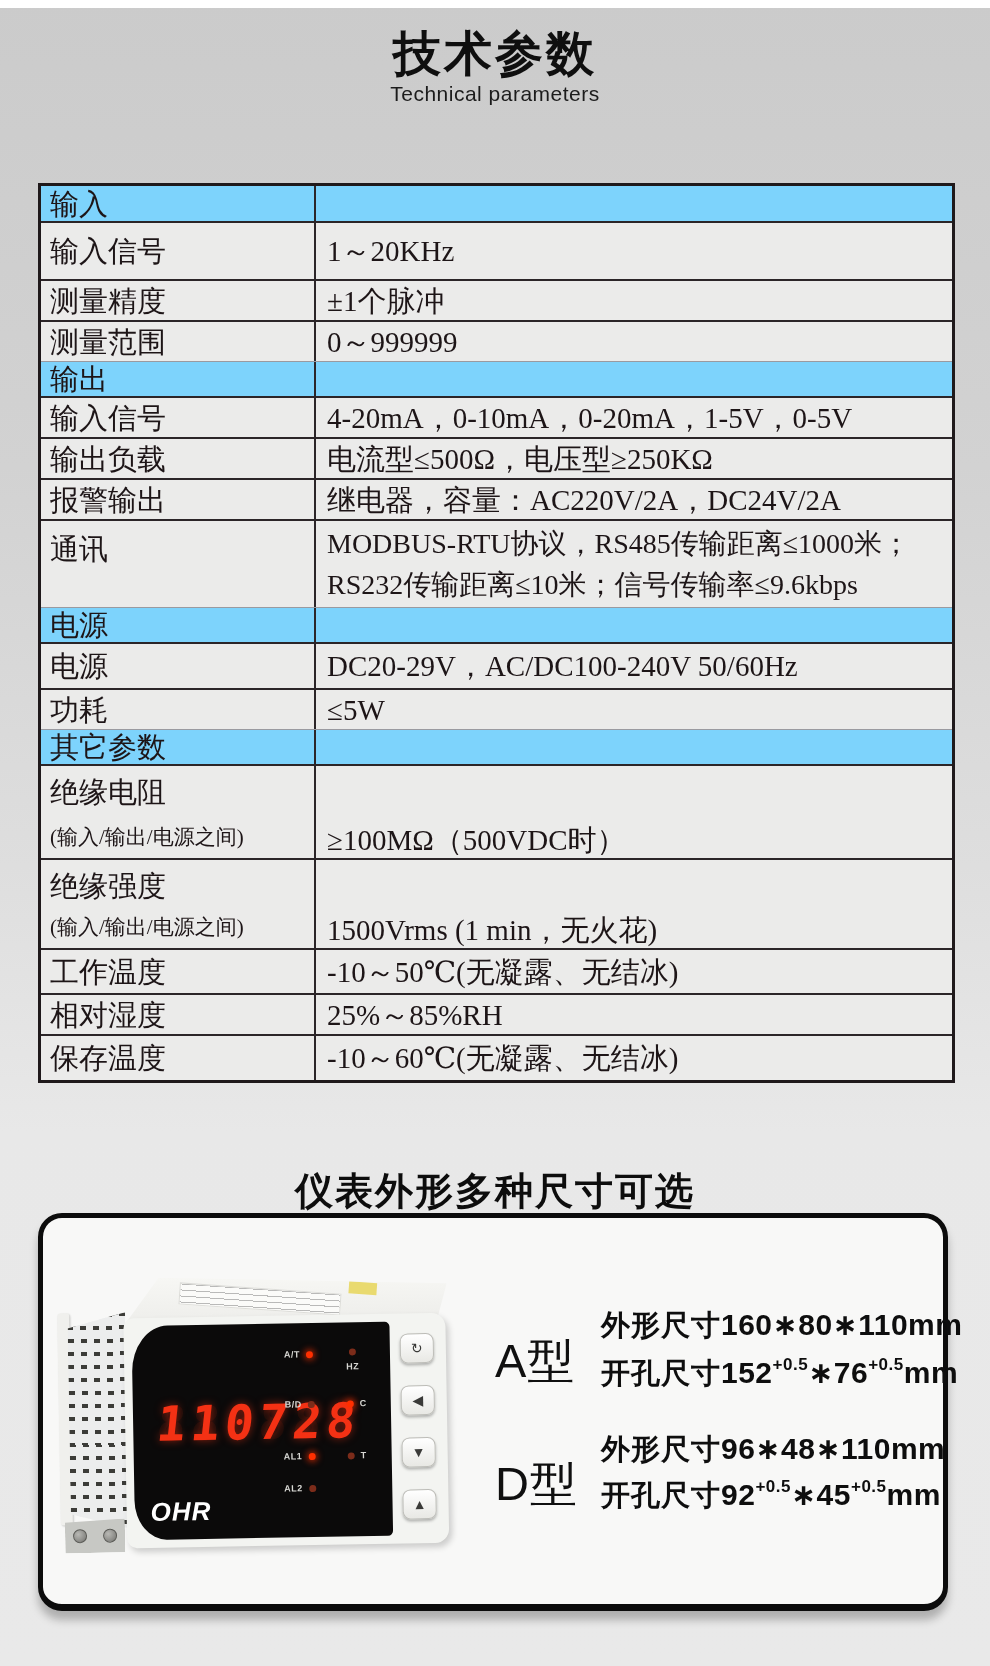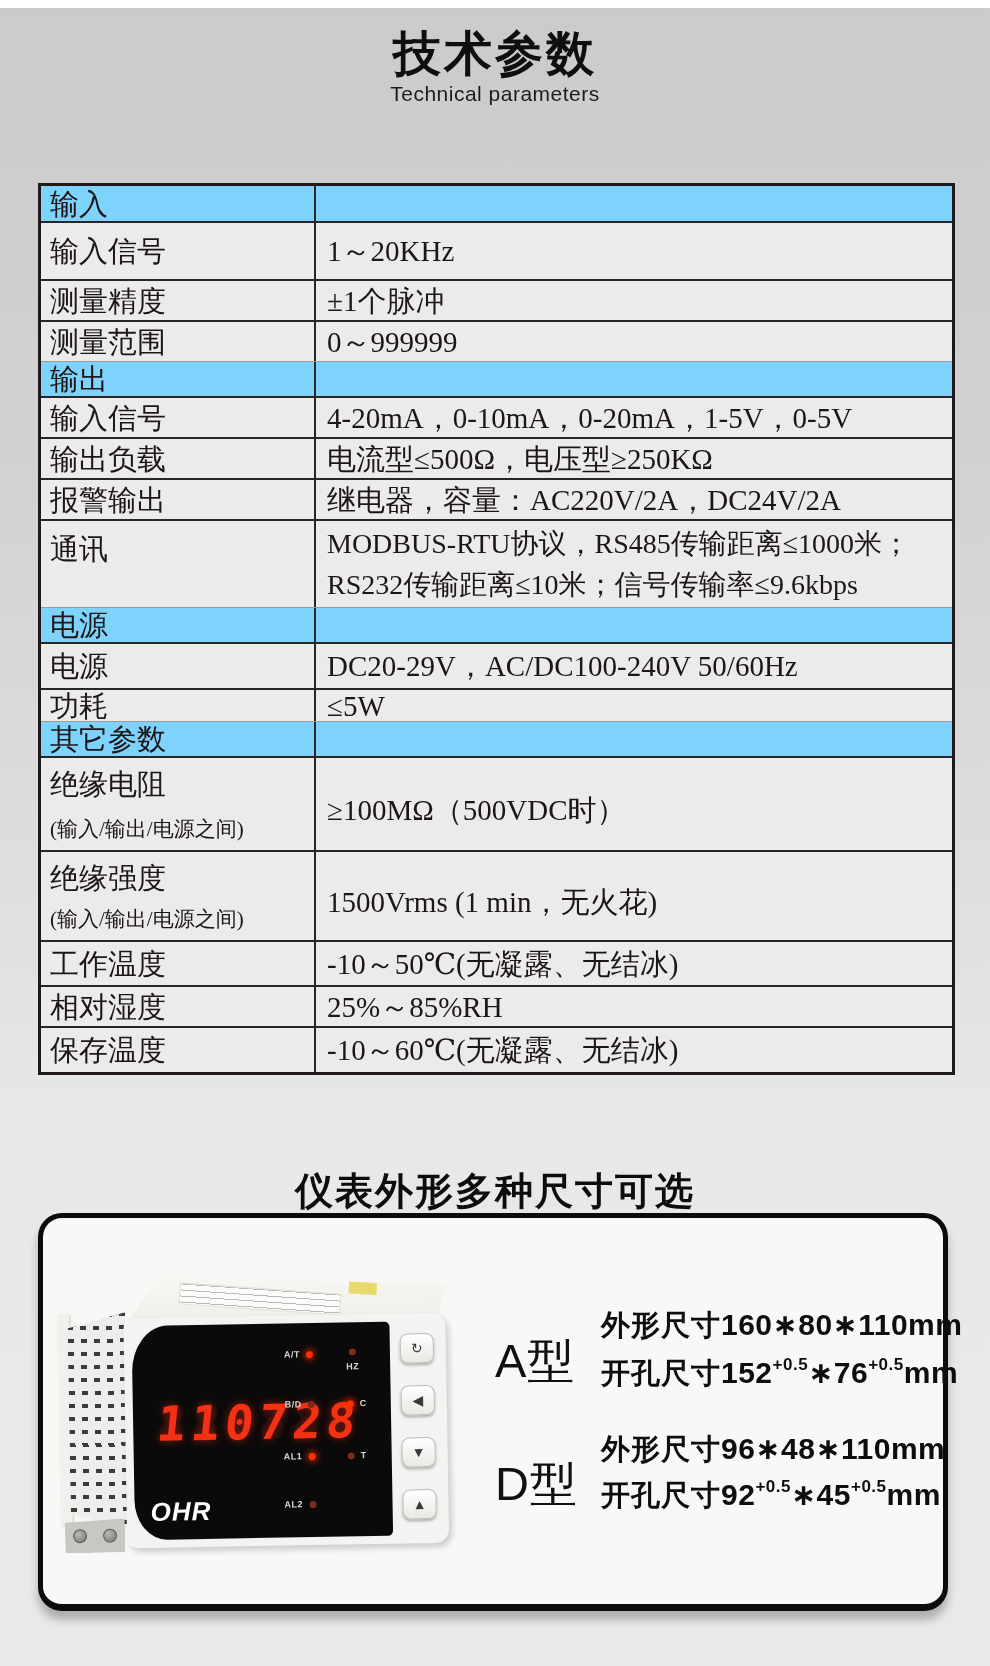--- a/index.html
+++ b/index.html
@@ -18,21 +18,21 @@
   .trow{display:flex;box-sizing:border-box;border-top:2px solid #2b2528;}
   .trow:first-child{border-top:none;}
   .trow.sec{border-top-width:1px;border-top-color:#9a9aa0;background:#7dd3fc;}
   .trow.sec + .trow{border-top-width:2px;}
   .tc{box-sizing:border-box;}
   .tc.label{width:273px;padding-left:9px;display:flex;flex-direction:column;justify-content:center;}
   .tc.value{flex:1;border-left:2px solid #2b2528;padding-left:11px;display:flex;flex-direction:column;justify-content:center;}
   .spec .lab,.spec .val{font-family:"Liberation Serif","DejaVu Serif",serif;font-size:29px;color:#1d1517;line-height:36px;}
   .spec .sub{font-family:"Liberation Serif","DejaVu Serif",serif;font-size:21px;color:#1d1517;line-height:26px;}
   .tc.label.twol{justify-content:space-between;padding-top:8px;padding-bottom:8px;}
-  .tc.value.vtop{justify-content:center;padding-top:12px;}
+  .tc.value.vtop{justify-content:flex-end;padding-top:12px;}
   .val2line{font-family:"Liberation Serif","DejaVu Serif",serif;font-size:28px;color:#1d1517;line-height:41px;}
 
   
   .size-title{position:absolute;left:0;top:1124px;width:990px;text-align:center;font-size:38px;font-weight:700;color:#0d0d0d;letter-spacing:2px;margin-top:42px;}
   .card{position:absolute;left:38px;top:1213px;width:910px;height:398px;background:#f8f8f7;border:5px solid #0c0c0c;
     border-bottom-width:7px;border-radius:24px;box-sizing:border-box;box-shadow:0 9px 9px rgba(0,0,0,.25);}
 
   
   .model-name{position:absolute;font-size:47px;font-weight:400;color:#101010;letter-spacing:1px;}
   .specline{position:absolute;display:flex;align-items:baseline;white-space:nowrap;}
@@ -166,21 +166,21 @@
         </div>
     </div>
     <div class="trow" style="height:46px">
       <div class="tc label">
           <span class="lab">电源</span>
         </div>
       <div class="tc value">
           <span class="val">DC20-29V，AC/DC100-240V 50/60Hz</span>
         </div>
     </div>
-    <div class="trow" style="height:33px">
+    <div class="trow" style="height:41px">
       <div class="tc label">
           <span class="lab">功耗</span>
         </div>
       <div class="tc value">
           <span class="val">≤5W</span>
         </div>
     </div>
     <div class="trow sec" style="height:35px">
       <div class="tc label">
           <span class="lab">其它参数</span>
@@ -269,21 +269,21 @@
             <span class="txt">C</span>
           </div>
           <div class="ind" style="left:150px;top:128px;">
             <span class="txt">AL1</span>
             <span class="dot on"></span>
           </div>
           <div class="ind" style="left:214px;top:128px;">
             <span class="dot off"></span>
             <span class="txt">T</span>
           </div>
-          <div class="ind" style="left:150px;top:176px;">
+          <div class="ind" style="left:150px;top:160px;">
             <span class="txt">AL2</span>
             <span class="dot off"></span>
           </div>
           <div class="m-logo">OHR</div>
         </div>
         <div class="m-btn" style="top:20px;">↻</div>
         <div class="m-btn" style="top:72px;">◀</div>
         <div class="m-btn" style="top:124px;">▼</div>
         <div class="m-btn" style="top:176px;">▲</div>
       </div>

